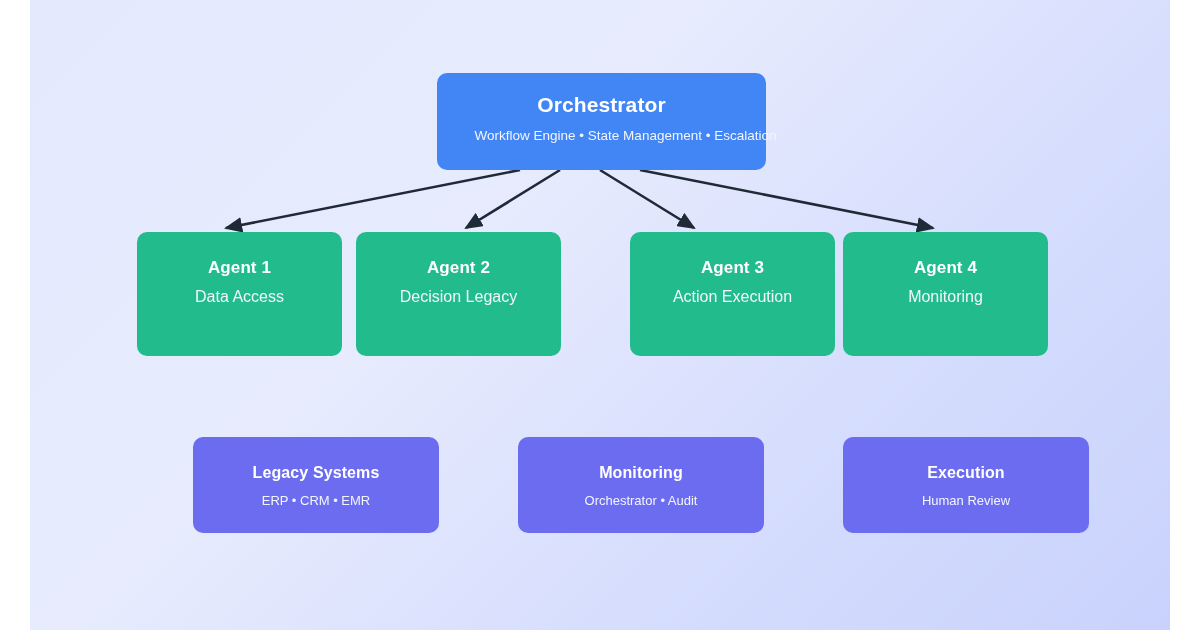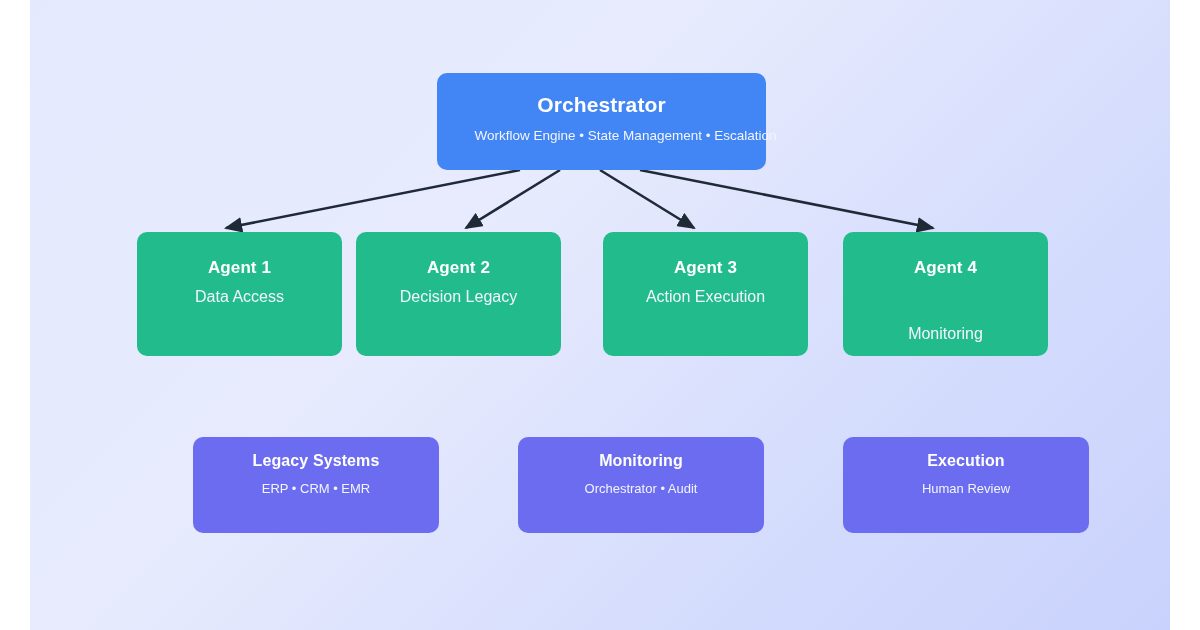--- a/index.html
+++ b/index.html
@@ -74,29 +74,29 @@
     font-size: 17px;
     line-height: 20px;
   }
   .agent .subtitle {
     font-size: 16px;
     line-height: 15px;
     margin-top: 11px;
   }
   #agent-0 { left: 71px; margin-left: 36px; }
   #agent-1 { left: 326px; align-items: center; }
-  #agent-2 { left: 573px; }
-  #agent-3 { left: 813px; gap: 37px; }
+  #agent-2 { left: 600px; }
+  #agent-3 { left: 813px; }
   
   .support {
     top: 437px;
     width: 246px;
     height: 96px;
     background: #6c6cf0;
-    padding-top: 14px;
+    padding-top: 26px;
   }
   .support .title {
     font-size: 16px;
     line-height: 19px;
   }
   .support .subtitle {
     font-size: 13px;
     line-height: 15px;
     margin-top: 11px;
   }

